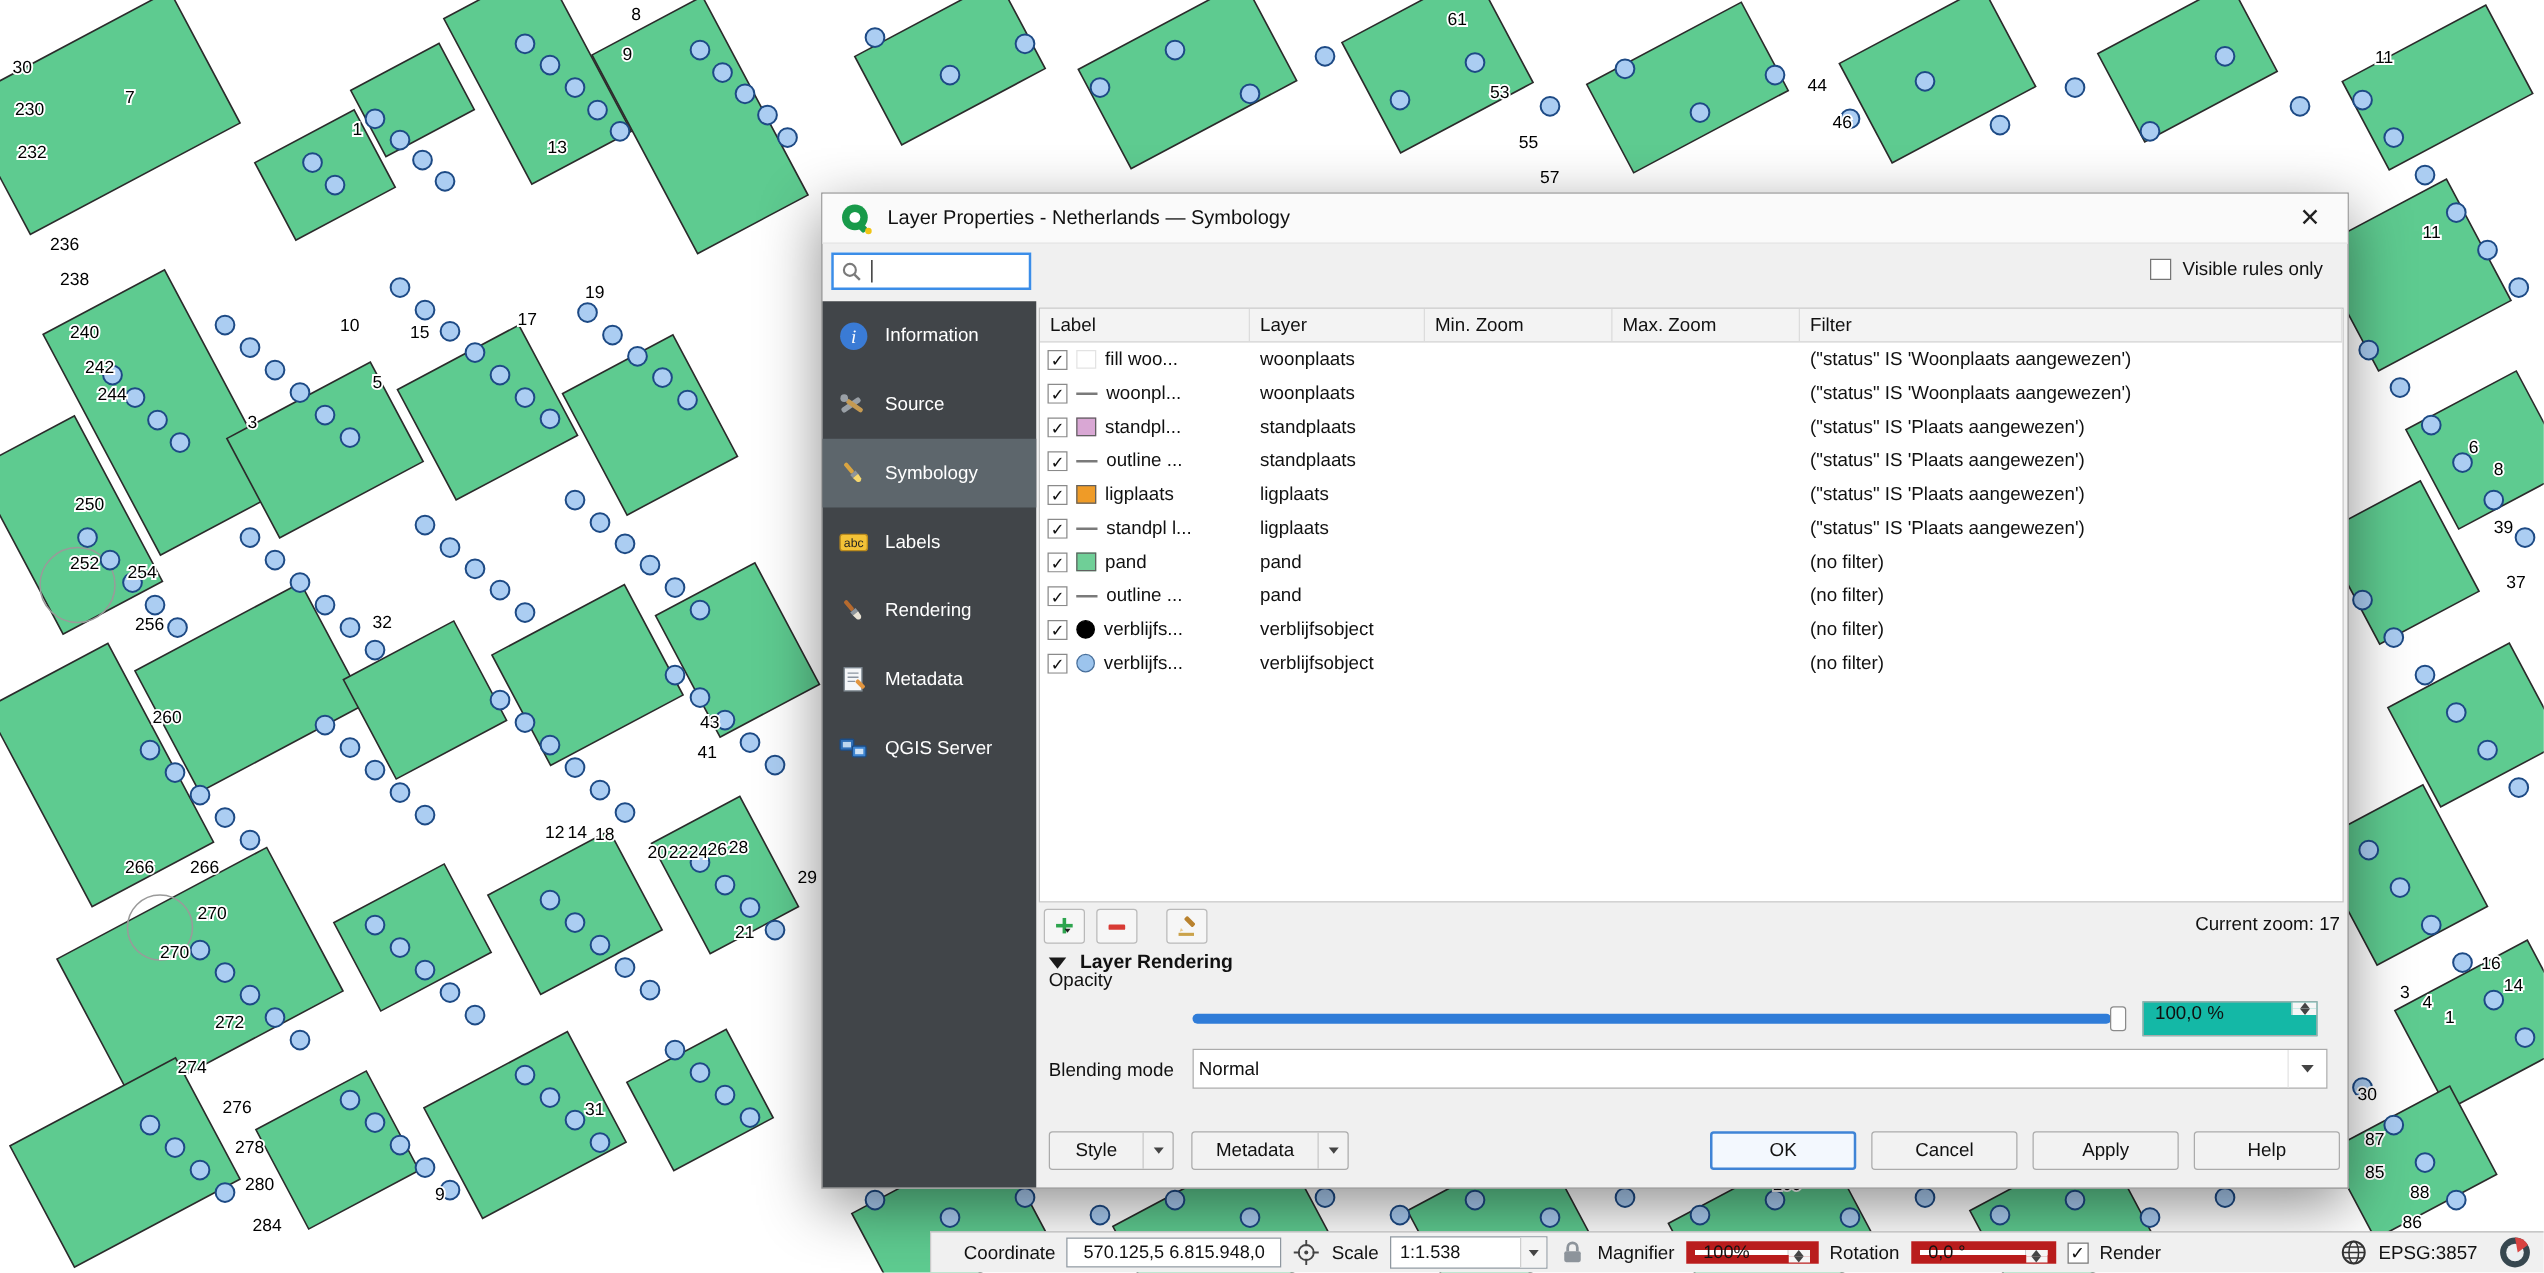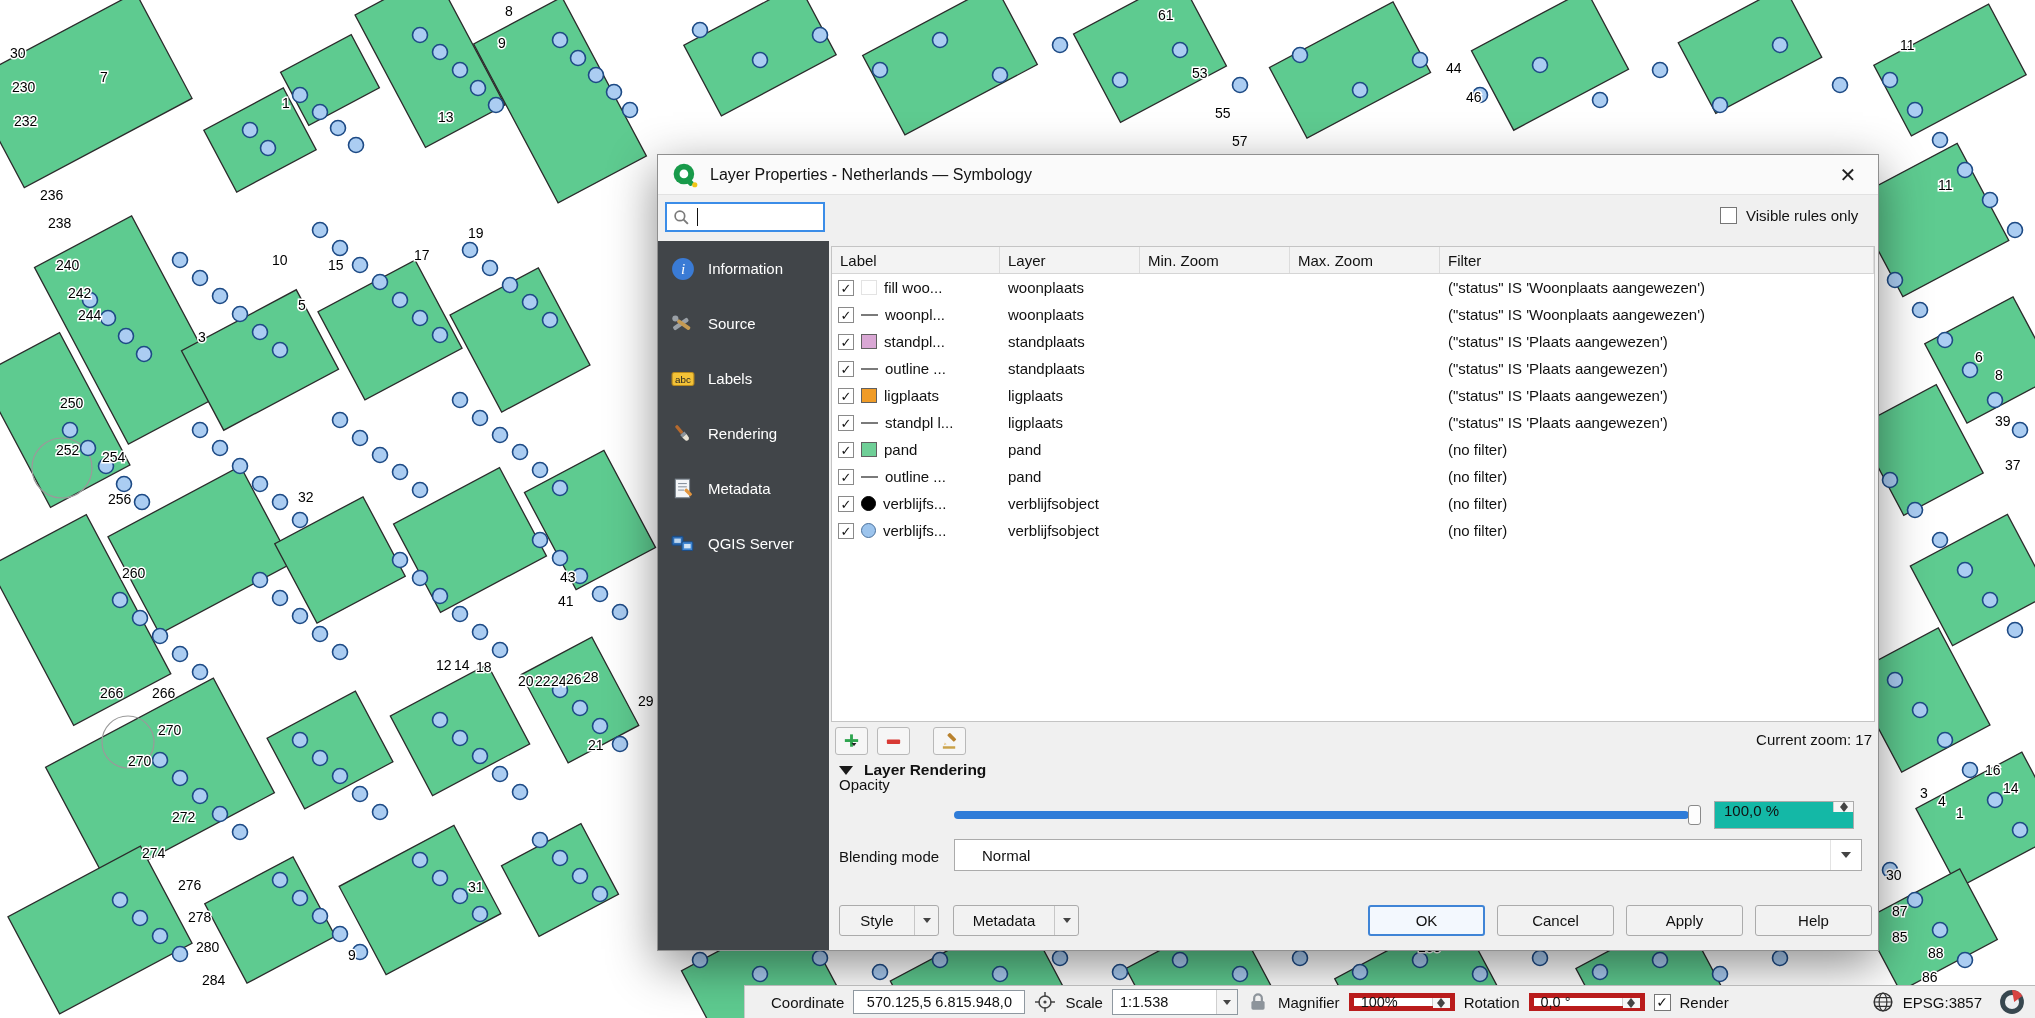--- a/index.html
+++ b/index.html
@@ -81,21 +81,21 @@
   .op-spin{position:absolute;left:1056px;top:646px;width:140px;height:28px;background:#14b8a6;
     border:1px solid #ababab;display:flex;align-items:flex-start;box-sizing:border-box;}
   .spin-value{flex:1;padding-left:9px;font-size:15px;display:flex;align-items:center;}
   .spin-arrows{width:19px;border-left:1px solid #cfcfcf;display:flex;flex-direction:column;}
   .spin-up,.spin-down{flex:1;display:flex;align-items:center;justify-content:center;background:#f6f6f6;}
   .spin-up::after{content:"";width:0;height:0;border-left:4px solid transparent;border-right:4px solid transparent;border-bottom:5px solid #444;}
   .spin-down::after{content:"";width:0;height:0;border-left:4px solid transparent;border-right:4px solid transparent;border-top:5px solid #444;}
 
   .blend-label{position:absolute;left:181px;top:693px;font-size:15px;}
   .blend-select{position:absolute;left:296px;top:684px;width:908px;height:32px;background:#fff;
-    border:1px solid #ababab;display:flex;align-items:center;padding-left:27px;font-size:15px;box-sizing:border-box;}
+    border:1px solid #ababab;display:flex;align-items:center;padding-left:4px;font-size:15px;box-sizing:border-box;}
   .dd-arrow{margin-left:auto;width:30px;height:100%;display:flex;align-items:center;justify-content:center;border-left:1px solid #e3e3e3;}
   .dd-arrow::after{content:"";width:0;height:0;border-left:5px solid transparent;border-right:5px solid transparent;border-top:6px solid #444;}
 
   .footer-btn{position:absolute;top:750px;height:31px;background:#f2f2f2;border:1px solid #ababab;
     border-radius:3px;font-size:15px;display:flex;align-items:center;justify-content:center;box-sizing:border-box;}
   .split .btn-label{flex:1;text-align:center;}
   .split .btn-dd{width:23px;height:100%;border-left:1px solid #c7c7c7;display:flex;align-items:center;justify-content:center;}
   .split .btn-dd::after{content:"";width:0;height:0;border-left:4.5px solid transparent;border-right:4.5px solid transparent;border-top:5.5px solid #444;}
   #btn-style{left:181px;width:100px;}
   #btn-metadata{left:295px;width:126px;}
@@ -107,21 +107,21 @@
   
   .statusbar{position:absolute;left:744px;top:985px;right:0;height:33px;background:#f0f0f0;
     border-top:1px solid #b9b9b9;border-left:1px solid #c9c9c9;display:flex;align-items:center;
     padding:0 10px 0 26px;box-sizing:border-box;font-size:15px;gap:9px;z-index:12;}
   .sb-box{height:24px;background:#fff;border:1px solid #8f98a0;box-sizing:border-box;
     display:flex;align-items:center;justify-content:center;font-size:14.5px;padding:0 6px;}
   .sb-combo{height:26px;background:#fff;border:1px solid #8f98a0;box-sizing:border-box;display:flex;align-items:stretch;}
   .sb-combo .val{flex:1;display:flex;align-items:center;padding-left:7px;font-size:14.5px;}
   .sb-combo .arr{width:20px;display:flex;align-items:center;justify-content:center;border-left:1px solid #cfcfcf;background:#f4f4f4;}
   .sb-combo .arr::after{content:"";width:0;height:0;border-left:4.5px solid transparent;border-right:4.5px solid transparent;border-top:5.5px solid #444;}
-  .sb-spin{height:18px;background:#fff;border:5px solid #b91c1c;box-sizing:border-box;display:flex;align-items:stretch;text-align:center;}
+  .sb-spin{height:18px;background:#fff;border:7px solid #b91c1c;box-sizing:border-box;display:flex;align-items:stretch;text-align:center;}
   .sb-spin .val{flex:1;display:flex;align-items:center;padding-left:7px;font-size:14.5px;}
   .sb-spin .spin-arrows{width:17px;}
   .sb-icon{width:22px;height:22px;flex:none;}
   .sb-icon svg{width:100%;height:100%;}
 </style>
 </head>
 <body>
 
 <svg id="map" width="2035" height="1018">
     <rect x="-95" y="-60" width="190" height="120" transform="translate(80 90) rotate(-28)" class="bld"></rect>
@@ -467,20 +467,30 @@
           <span>Information</span>
         </div>
         <div class="side-item">
           <span class="side-icon"><svg viewBox="0 0 22 22">
               <rect x="1" y="9" width="16" height="4" rx="1.5" fill="#9aa0a6" transform="rotate(-35 9 11)"></rect>
               <rect x="5" y="10" width="14" height="3.5" rx="1.5" fill="#c59a52" transform="rotate(35 12 11)"></rect>
               <circle cx="4" cy="6" r="2.8" fill="#9aa0a6"></circle>
             </svg></span>
           <span>Source</span>
         </div>
+        <div class="side-item selected">
+          <span class="side-icon"><svg viewBox="0 0 22 22">
+              <g transform="rotate(-40 11 11)">
+                <rect x="9.5" y="1" width="3" height="9" rx="1" fill="#d9a441"></rect>
+                <rect x="8.5" y="10" width="5" height="3" fill="#8d959c"></rect>
+                <path d="M8.5 13 h5 l-0.5 4 q-2 3 -4 0 z" fill="#f5d76e"></path>
+              </g>
+            </svg></span>
+          <span>Symbology</span>
+        </div>
         <div class="side-item">
           <span class="side-icon"><svg viewBox="0 0 22 22">
               <rect x="1" y="5" width="20" height="12" rx="2" fill="#f3c237" stroke="#b98a1d"></rect>
               <text x="11" y="14.5" text-anchor="middle" font-size="9" font-family="Liberation Sans,sans-serif" fill="#222">abc</text>
             </svg></span>
           <span>Labels</span>
         </div>
         <div class="side-item">
           <span class="side-icon"><svg viewBox="0 0 22 22">
               <g transform="rotate(-40 11 11)">

